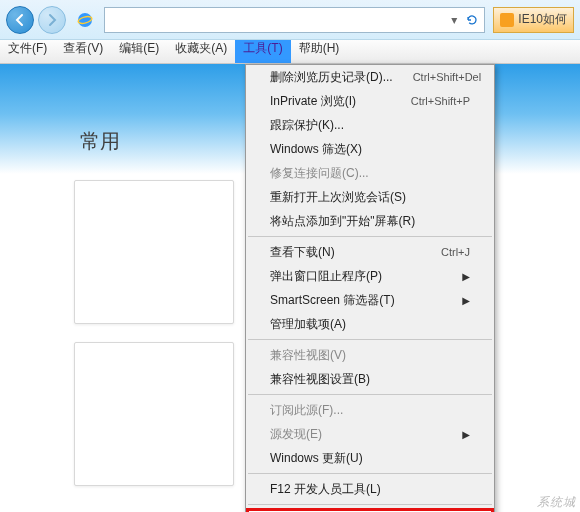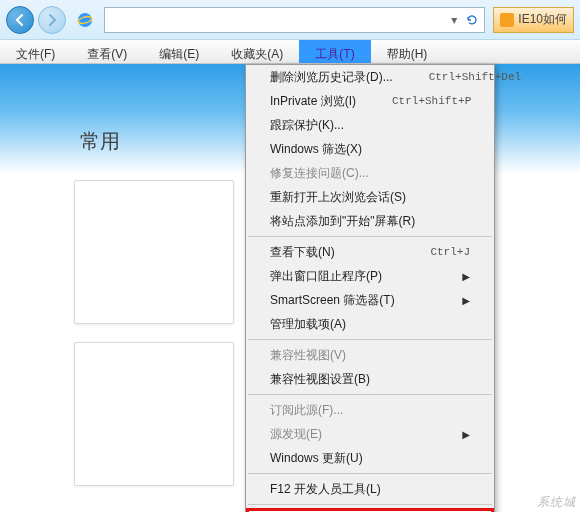--- a/index.html
+++ b/index.html
@@ -11,39 +11,39 @@
   .nav-btn.fwd { background: radial-gradient(circle at 30% 30%, #d0e8f8, #a8d4f0); border: 1px solid #88bde0; color: #5a9cc8; }
   .ie-logo { width: 18px; height: 18px; margin-left: 6px; }
   .addrbar { flex: 1; height: 26px; background: #fff; border: 1px solid #9db8cc; margin-left: 6px; display: flex; align-items: center; padding: 0 24px 0 6px; position: relative; }
   .addr-icons { position: absolute; right: 4px; display: flex; gap: 2px; }
   .addr-icon { width: 16px; height: 16px; display: flex; align-items: center; justify-content: center; color: #666; cursor: pointer; }
   .tab-btn { height: 26px; background: linear-gradient(#fef0d8, #fdc76a); border: 1px solid #d8a840; margin-left: 4px; display: flex; align-items: center; padding: 0 6px; gap: 4px; font-size: 12px; color: #444; }
   .tab-icon { width: 14px; height: 14px; background: #f8a020; border-radius: 2px; }
   
   
   .menubar { height: 24px; background: linear-gradient(#fdfdfd, #ebebeb); border-bottom: 1px solid #c8c8c8; display: flex; align-items: stretch; }
-  .menu-item { padding: 0 16px; display: flex; align-items: flex-end; cursor: pointer; color: #333; }
+  .menu-item { padding: 0 8px; display: flex; align-items: flex-start; cursor: pointer; color: #333; }
   .menu-item.active { background: #3399ff; color: #4c1d95; }
   
   
   .content { position: relative; height: calc(100% - 64px); }
   .page-bg { position: absolute; inset: 0; background: linear-gradient(180deg, #2e9ee8 0%, #6ec0f2 50px, #ffffff 110px); }
   .page-heading { position: absolute; top: 64px; left: 80px; font-size: 20px; color: #404040; font-weight: 400; }
   .card { position: absolute; left: 74px; width: 160px; background: #fff; border: 1px solid #d8d8d8; border-radius: 2px; box-shadow: 0 1px 3px rgba(0,0,0,0.08); }
   .card1 { top: 116px; height: 144px; }
   .card2 { top: 278px; height: 144px; }
   
   
   .dropdown { position: absolute; top: 0; left: 245px; width: 250px; background: #f0f0f0; border: 1px solid #999; box-shadow: 2px 2px 6px rgba(0,0,0,0.3); z-index: 100; }
   .dd-item { height: 24px; display: flex; align-items: center; padding: 0 24px; cursor: pointer; color: #222; justify-content: space-between; white-space: nowrap; }
   .dd-item.disabled { color: #888; cursor: default; }
   .dd-item.highlighted { outline: 3px solid #e61010; outline-offset: -3px; background: #fff; }
   .dd-sep { height: 1px; background: #c8c8c8; margin: 3px 2px; }
   .dd-label { flex: 1; }
-  .dd-shortcut { color: #555; font-size: 11px; margin-left: 36px; font-family: Liberation Mono, monospace; }
+  .dd-shortcut { color: #555; font-size: 11px; margin-left: 20px; }
   .dd-arrow { color: #333; font-size: 10px; margin-left: 20px; }
   
   
   .watermark { position: absolute; bottom: 1px; right: 4px; font-size: 12px; color: #bbb; font-style: italic; pointer-events: none; letter-spacing: 1px; z-index: 200; font-family: Arial; }
 </style>
 </head>
 <body>
 
 <div class="titlebar">
   <div class="nav-btn">

